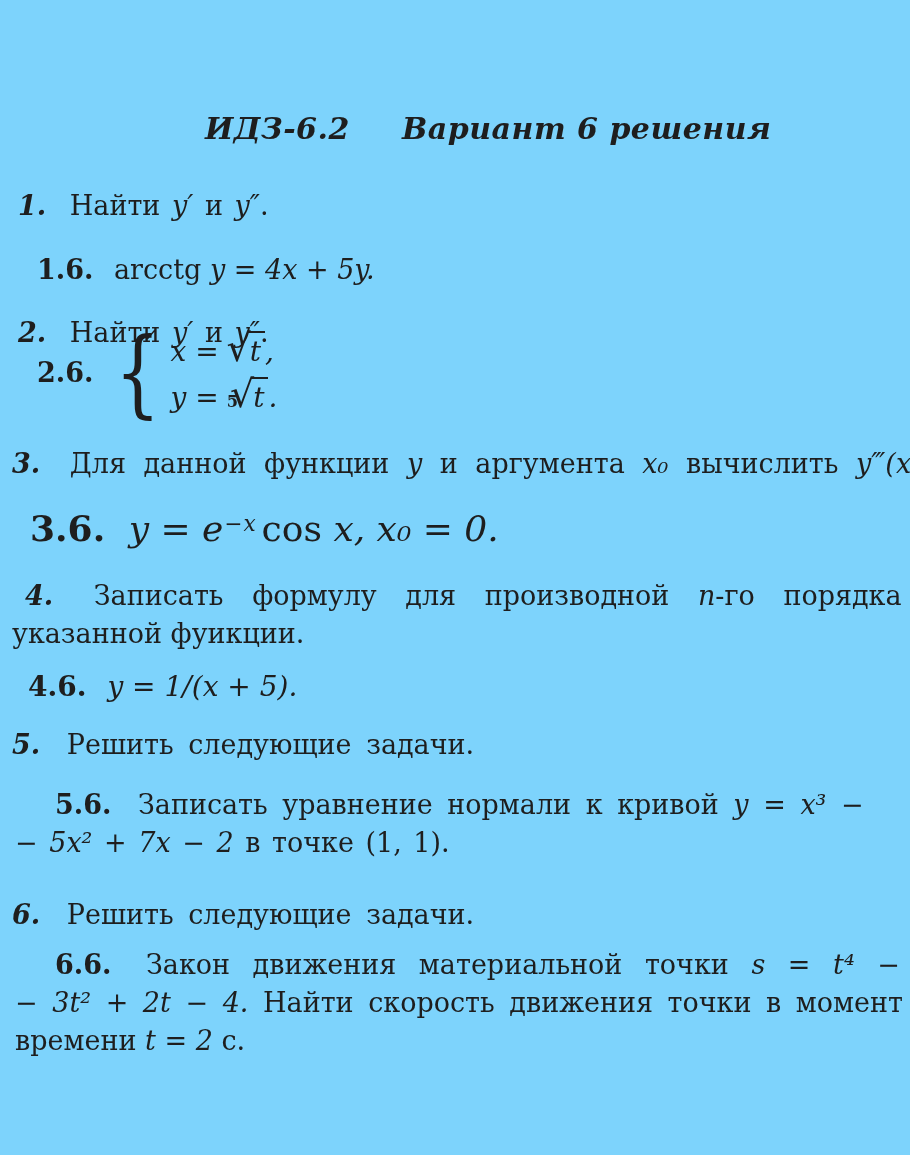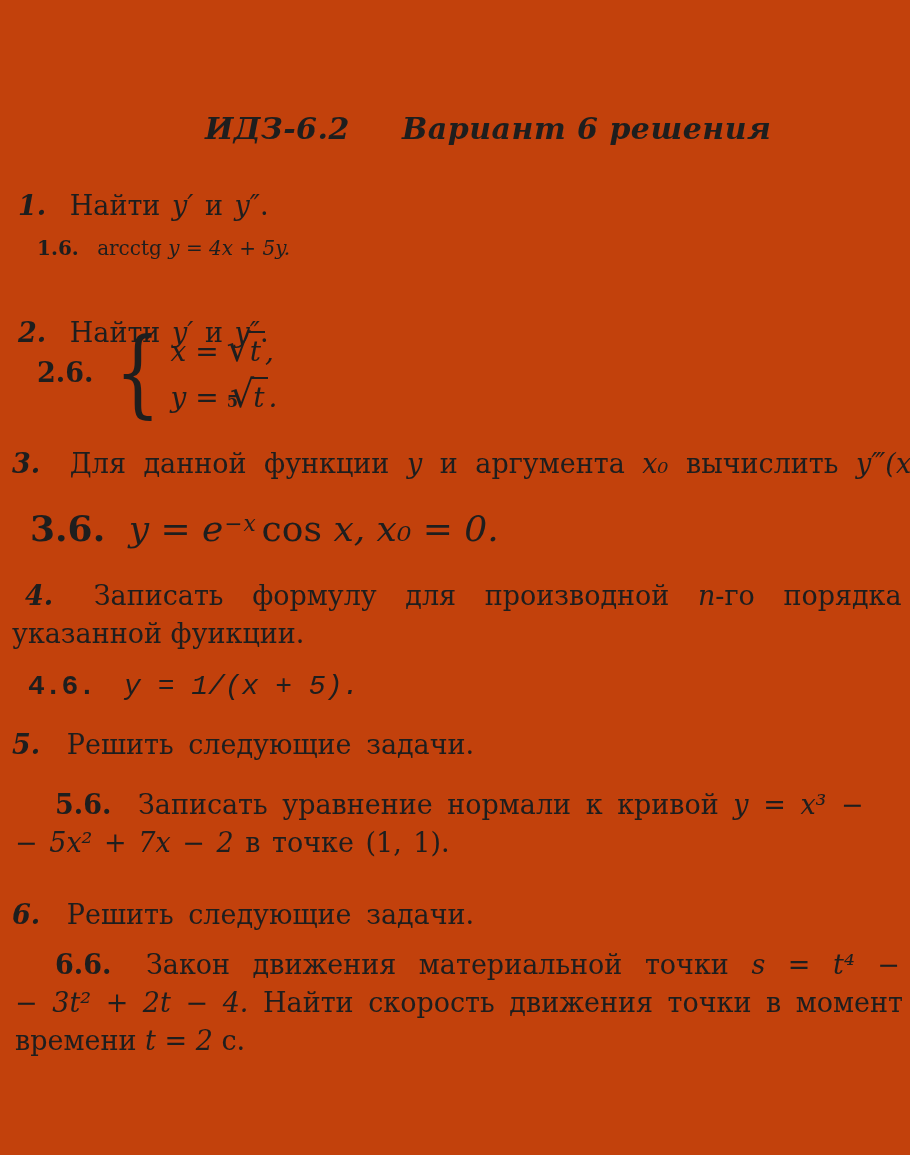--- a/index.html
+++ b/index.html
@@ -2,21 +2,21 @@
 <html><head>
 <meta charset="utf-8">
 <style>
   * { margin: 0; padding: 0; box-sizing: border-box; }
   html, body { background: #ffffff; }
   .page {
     position: relative;
     width: 910px;
     height: 1155px;
     margin: 0 auto;
-    background: #c2410c;
+    background: #7dd3fc;
     color: #1e1e1e;
     font-family: "DejaVu Serif", "Liberation Serif", "DejaVu Sans", serif;
     font-size: 27px;
     overflow: hidden;
   }
   .line { position: absolute; white-space: nowrap; line-height: 1.25; }
   .b  { font-weight: bold; }
   .bi { font-weight: bold; font-style: italic; }
   .i  { font-style: italic; }
   .num { margin-right: 12px; }
@@ -72,21 +72,21 @@
     <span class="bi">Вариант 6 решения</span>
   </div>
 
   <div class="line ws1" style="left:18px; top:189px;">
     <span class="bi num">1.</span>
     <span>Найти</span>
     <span class="i">y′</span>
     <span>и</span>
     <span class="i">y″</span><span>.</span>
   </div>
-  <div class="line" style="left:37px; top:236px; font-size:20px;">
+  <div class="line" style="left:37px; top:253px; font-size:27px;">
     <span class="b num">1.6.</span>
     <span>arcctg</span>
     <span class="i">y = 4x + 5y.</span>
   </div>
 
   <div class="line ws1" style="left:18px; top:316px;">
     <span class="bi num">2.</span>
     <span>Найти</span>
     <span class="i">y′</span>
     <span>и</span>
@@ -129,21 +129,21 @@
   </div>
 
   <div class="line ws5" style="left:12px; top:579px;">
     <span class="bi num">4.</span>
     <span>Записать формулу для производной</span>
     <span class="i">n</span><span>-го порядка</span>
   </div>
   <div class="line" style="left:12px; top:617px;">
     <span>указанной фуикции.</span>
   </div>
-  <div class="line" style="left:28px; top:669px; font-size:28px;font-family:Liberation Mono, monospace;">
+  <div class="line" style="left:28px; top:669px; font-size:28px;">
     <span class="b num">4.6.</span>
     <span class="i">y = 1/(x + 5).</span>
   </div>
 
   <div class="line ws2" style="left:12px; top:728px;">
     <span class="bi num">5.</span>
     <span>Решить следующие задачи.</span>
   </div>
   <div class="line ws2" style="left:55px; top:788px;">
     <span class="b num">5.6.</span>

